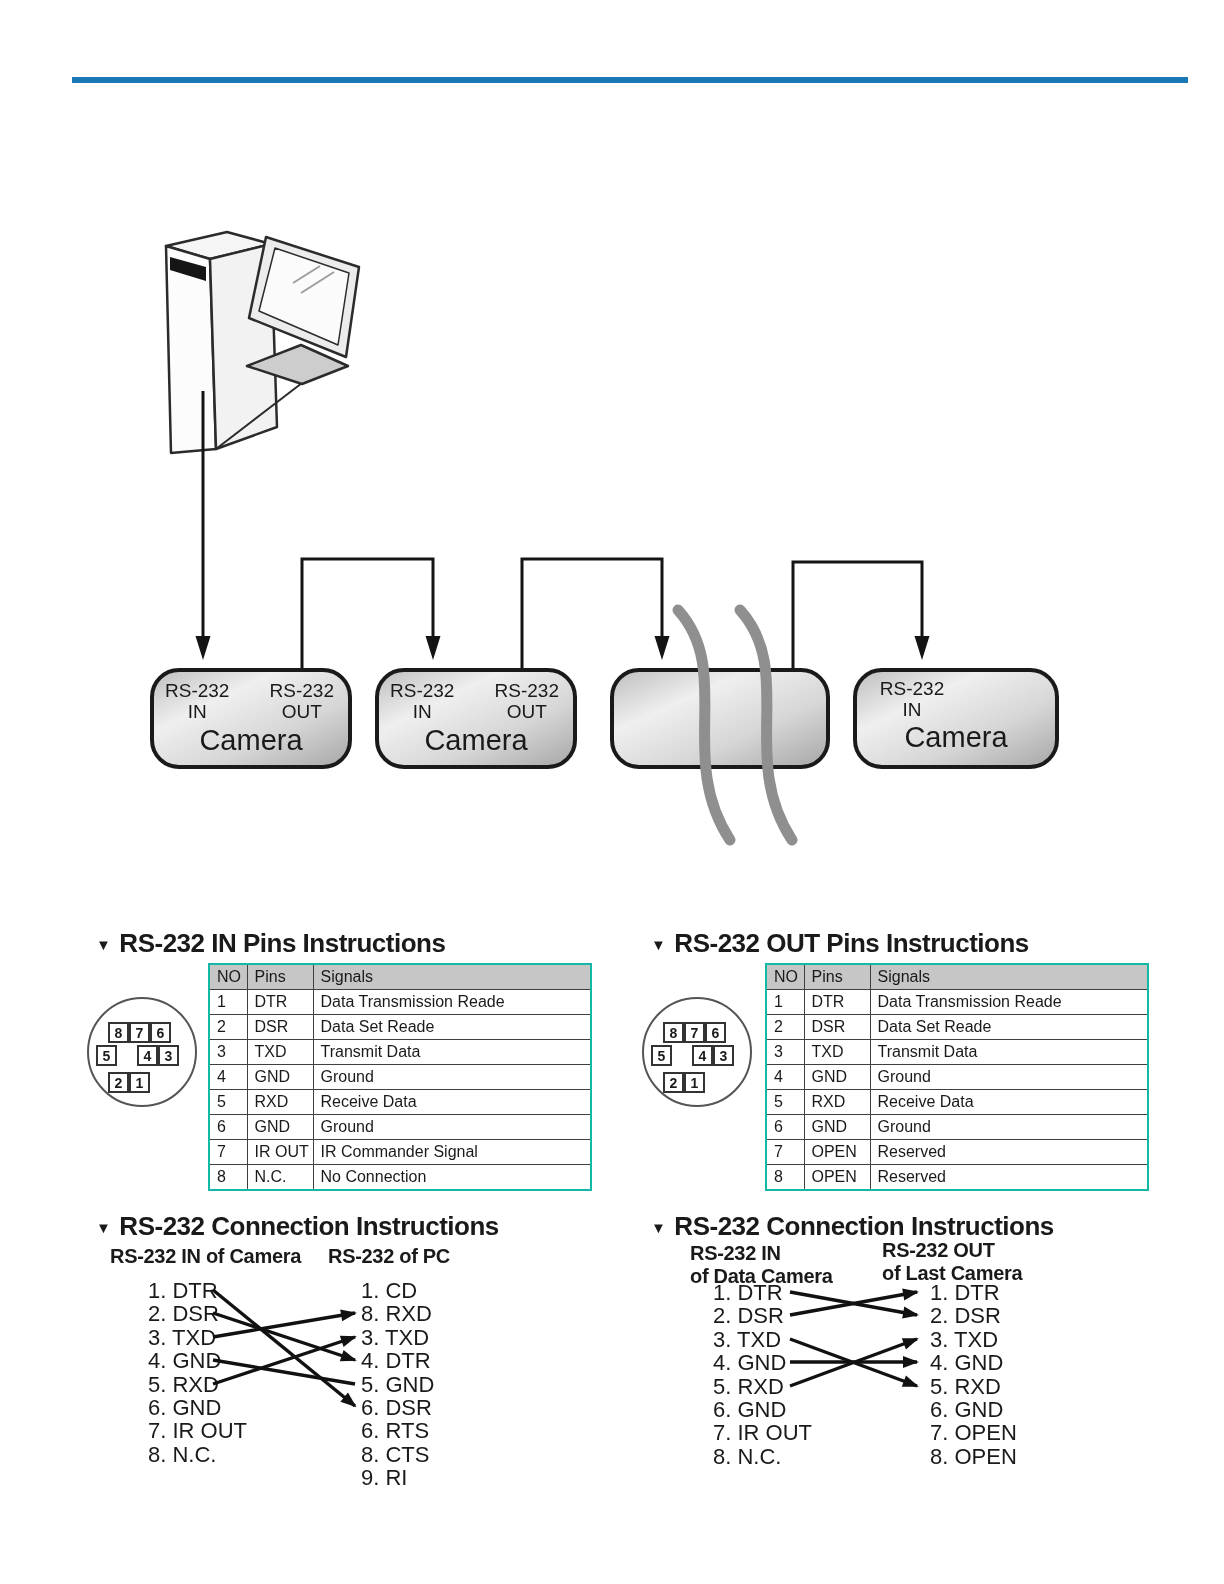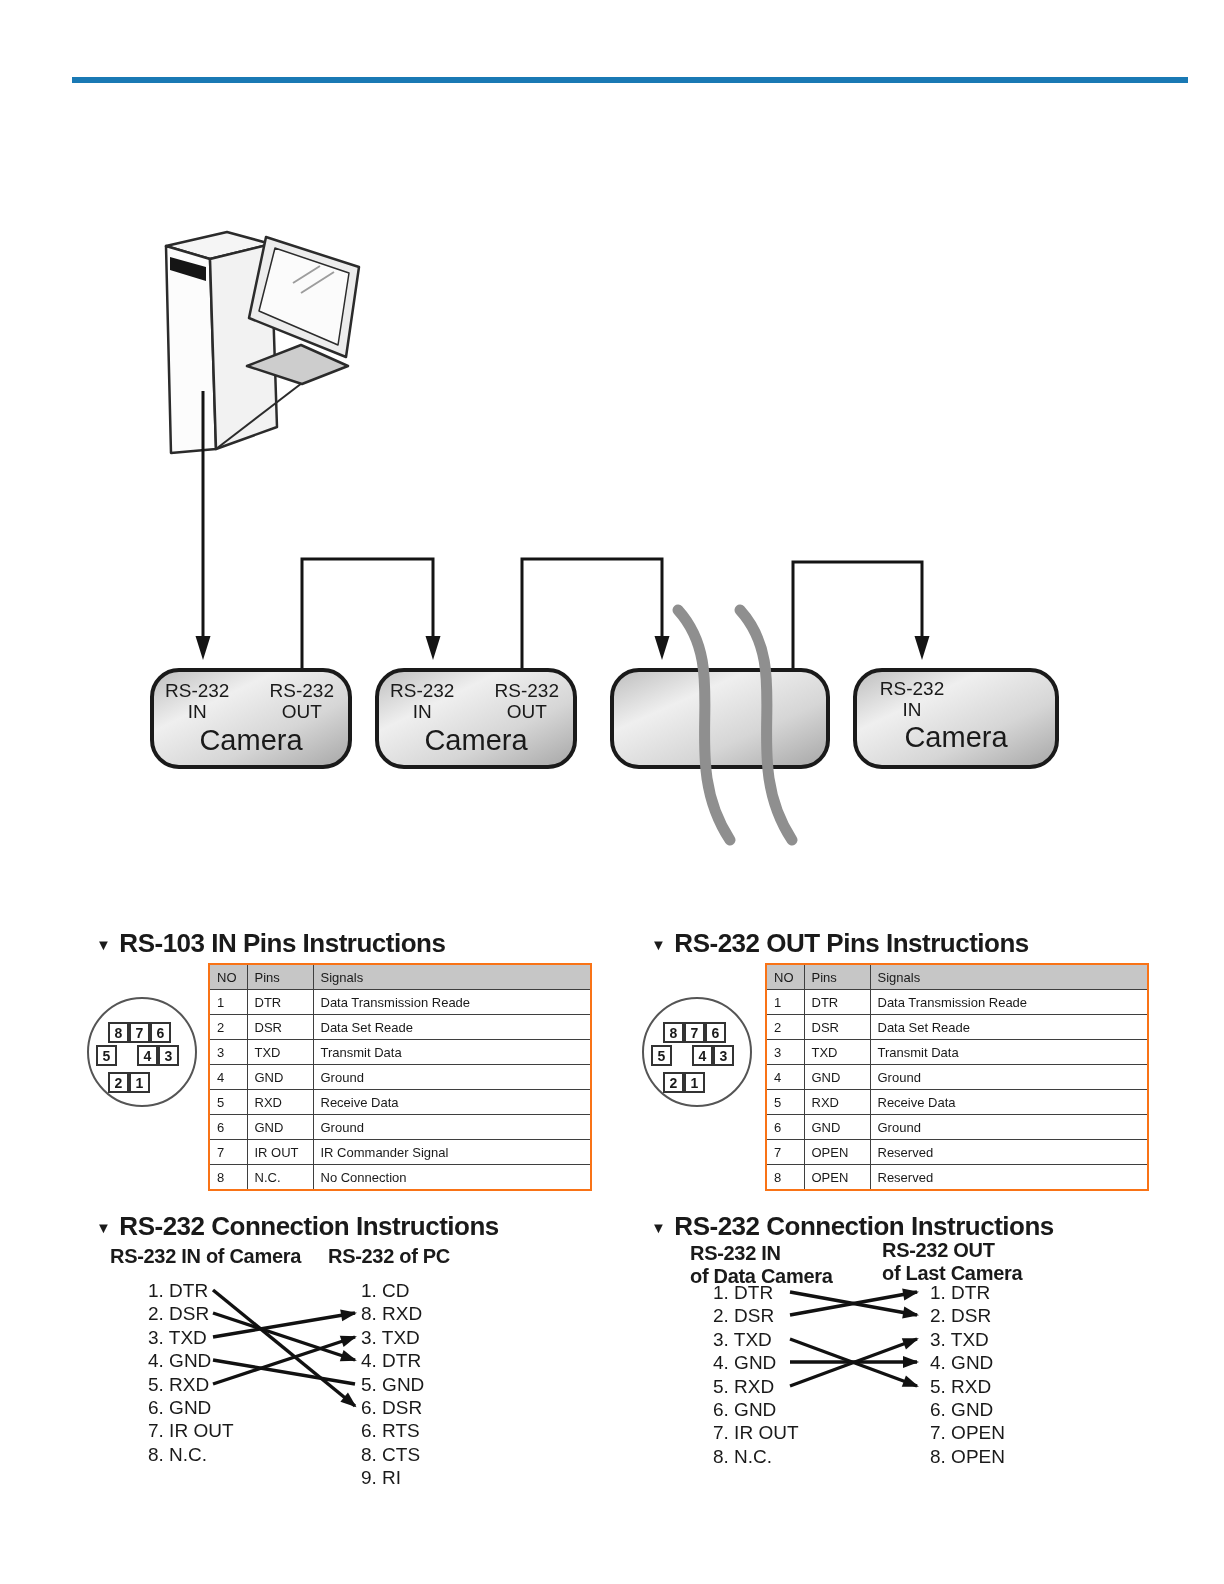--- a/index.html
+++ b/index.html
@@ -17,30 +17,30 @@
   .cam .name{text-align:center;font-size:29px;line-height:30px;margin-top:3px;}
   .cam4{position:absolute;top:670px;width:202px;height:97px;}
   .cam4 .block{padding:8px 0 0 18px;width:78px;text-align:center;font-size:19px;line-height:21px;}
   .cam4 .name{text-align:center;font-size:29px;line-height:30px;margin-top:2px;}
 
   .heading{position:absolute;display:flex;align-items:center;gap:9px;
            font-weight:bold;font-size:26px;letter-spacing:-0.5px;white-space:nowrap;}
   .heading .tri{font-size:15px;line-height:1;transform:translateY(1px);}
 
   .pins-table{position:absolute;top:963px;border-collapse:collapse;table-layout:fixed;
-              width:384px;font-size:13px;border:2px solid #f97316;}
+              width:384px;font-size:16px;border:2px solid #14b8a6;}
   .pins-table th,.pins-table td{border:1px solid #3f3f3f;height:24px;padding:0 0 0 7px;
               text-align:left;font-weight:normal;white-space:nowrap;overflow:hidden;}
   .pins-table th{background:#c6c6c6;}
 
   .connector{position:absolute;top:994px;}
 
   .conn-col-header{position:absolute;font-weight:bold;font-size:20px;text-align:left;
                    letter-spacing:-0.3px;line-height:23px;white-space:nowrap;}
-  .pinlist{position:absolute;font-size:19px;line-height:23.4px;white-space:nowrap;}
+  .pinlist{position:absolute;font-size:22px;line-height:23.4px;white-space:nowrap;}
   .arrows{position:absolute;}
 </style>
 </head>
 <body>
 
 <div class="page">
 
   <div class="top-rule"></div>
 
   <svg class="chain" width="1224" height="880" viewBox="0 0 1224 880">
@@ -123,21 +123,21 @@
   <div class="cam4" style="left:855px">
     <div class="block">
       <div>RS-232</div>
       <div>IN</div>
     </div>
     <div class="name">Camera</div>
   </div>
 
   <div class="heading" style="left:96px;top:928px">
     <span class="tri">▼</span>
-    <span>RS-103 IN Pins Instructions</span>
+    <span>RS-232 IN Pins Instructions</span>
   </div>
   <div class="heading" style="left:651px;top:928px">
     <span class="tri">▼</span>
     <span>RS-232 OUT Pins Instructions</span>
   </div>
 
   <svg class="connector" style="left:84px" width="116" height="116" viewBox="0 0 116 116">
     <circle cx="58" cy="58" r="54" fill="#ffffff" stroke="#555" stroke-width="2"></circle>
     <g fill="#ffffff" stroke="#333" stroke-width="2">
       <rect x="25" y="29" width="19" height="19"></rect>

